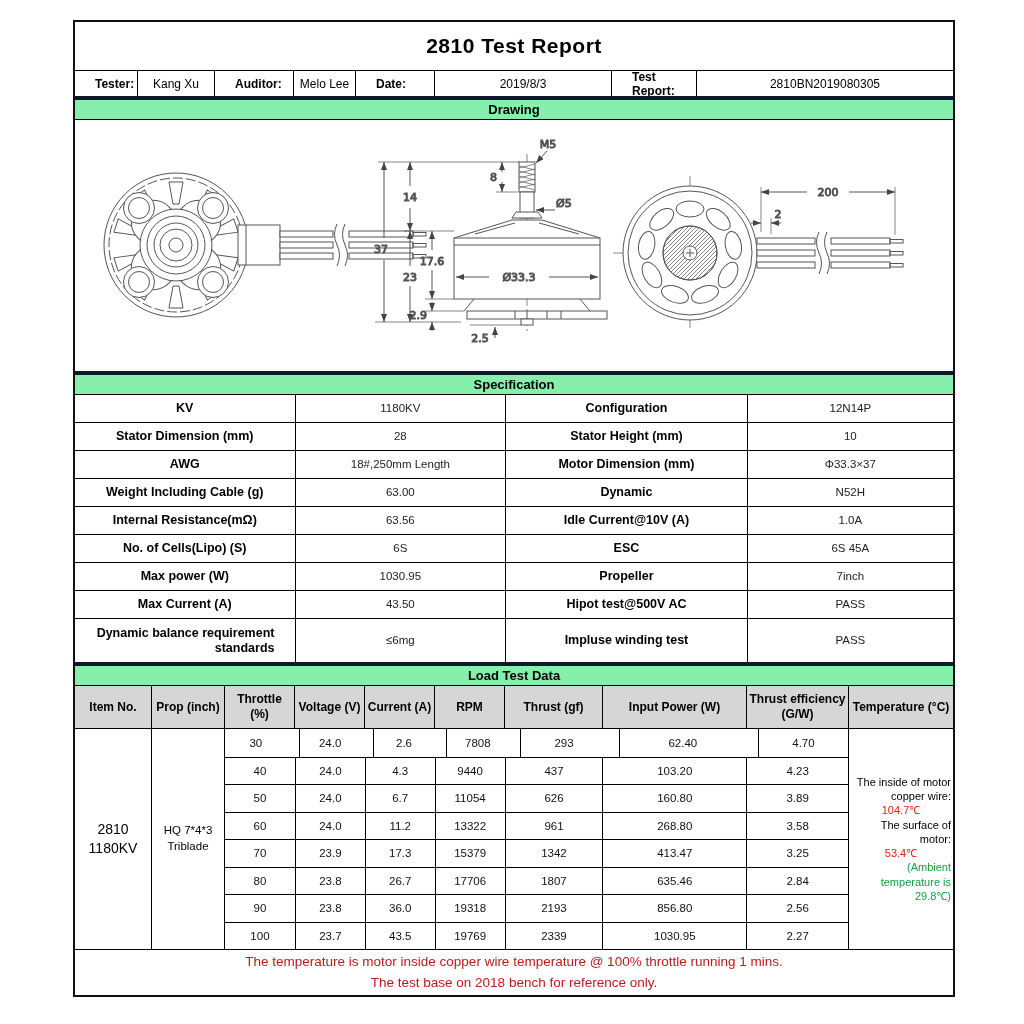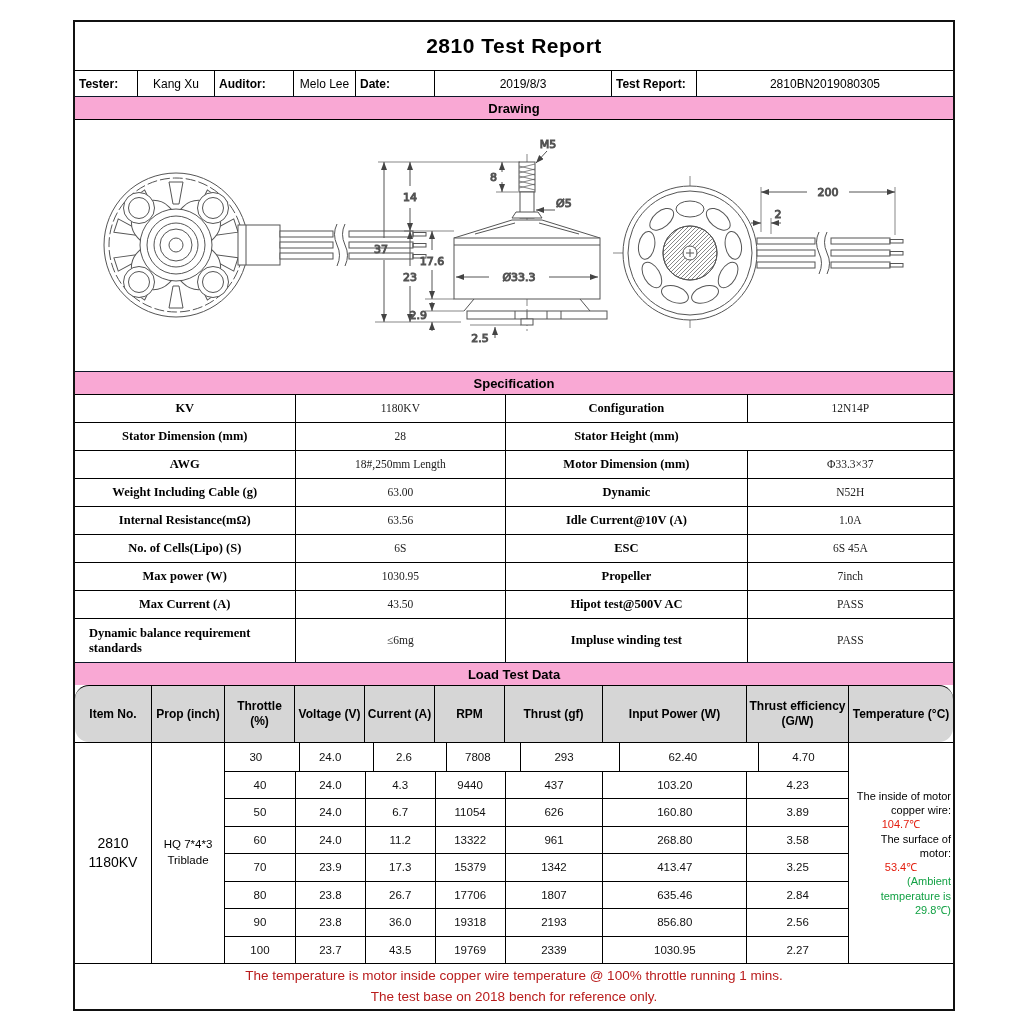--- a/index.html
+++ b/index.html
@@ -7,41 +7,41 @@
   .page{position:absolute;left:73px;top:20px;width:882px;}
   .report{border:2px solid #111;background:#fff;}
   *{box-sizing:border-box;}
 
   .title-row{height:48px;display:flex;align-items:center;justify-content:center;
              font-size:21px;font-weight:bold;letter-spacing:.5px;}
 
   .info-row{display:flex;border-top:1px solid #000;height:26px;font-size:12px;}
   .info-cell{border-left:1px solid #000;display:flex;align-items:center;justify-content:center;overflow:hidden;}
   .info-cell:first-child{border-left:none;}
-  .info-label{justify-content:flex-start;padding-left:4px;font-weight:bold;}
+  .info-label{justify-content:flex-start;padding-left:20px;font-weight:bold;}
   .w1{width:62px}.w2{width:77px}.w3{width:79px}.w4{width:62px}.w5{width:79px}.w6{width:177px}.w7{width:85px}.w8{flex:1}
 
-  .banner{height:23px;background:#f9a8d4;border-top:1px solid #0f172a;display:flex;
+  .banner{height:23px;background:#86efac;border-top:4px solid #0f172a;display:flex;
           align-items:center;justify-content:center;font-size:13px;font-weight:bold;}
 
   .drawing-area{border-top:1px solid #000;height:252px;overflow:hidden;background:#fff;}
   .drawing-area svg{display:block;}
   .dim{font-size:11px;fill:#333;font-family:"DejaVu Sans",sans-serif;}
 
   .spec-row{display:flex;border-top:1px solid #000;height:28px;}
   .spec-row.tall{height:44px;}
   .spec-cell{border-left:1px solid #000;display:flex;align-items:center;justify-content:center;
-             text-align:left;line-height:1.2;padding:1px 14px;font-family:Liberation Serif, serif;}
+             text-align:right;line-height:1.2;padding:1px 20px;}
   .spec-cell:first-child{border-left:none;}
   .spec-label{width:25%;font-weight:bold;font-size:12.5px;}
   .spec-value{width:24%;font-size:11.5px;color:#222;}
   .spec-label2{width:27.5%;font-weight:bold;font-size:12.5px;}
   .spec-value2{width:23.5%;font-size:11.5px;color:#222;}
 
-  .load-header{display:flex;border-top:1px solid #000;height:57px;background:#D6D6D6;border-radius:14px;}
+  .load-header{display:flex;border-top:1px solid #000;height:43px;background:#D6D6D6;}
   .lh-cell{border-left:1px solid #000;display:flex;align-items:center;justify-content:center;
            text-align:center;font-weight:bold;font-size:12px;line-height:1.25;padding:2px;}
   .lh-cell:first-child{border-left:none;}
   .c-item{width:76px}.c-prop{width:73px}.c-thr{width:70px}.c-volt{width:70px}.c-cur{width:70px}
   .c-rpm{width:70px}.c-thrust{width:98px}.c-power{width:144px}.c-eff{width:102px}.c-temp{flex:1}
 
   .load-body{display:flex;border-top:1px solid #000;}
   .merge-cell{display:flex;flex-direction:column;align-items:center;justify-content:center;
               text-align:right;font-size:13px;line-height:1.35;}
   .col-item{width:76px;}
@@ -261,20 +261,21 @@
       <div class="spec-row">
         <div class="spec-cell spec-label">KV</div>
         <div class="spec-cell spec-value">1180KV</div>
         <div class="spec-cell spec-label2">Configuration</div>
         <div class="spec-cell spec-value2">12N14P</div>
       </div>
       <div class="spec-row">
         <div class="spec-cell spec-label">Stator Dimension (mm)</div>
         <div class="spec-cell spec-value">28</div>
         <div class="spec-cell spec-label2">Stator Height (mm)</div>
+        <div class="spec-cell spec-value2">10</div>
       </div>
       <div class="spec-row">
         <div class="spec-cell spec-label">AWG</div>
         <div class="spec-cell spec-value">18#,250mm Length</div>
         <div class="spec-cell spec-label2">Motor Dimension (mm)</div>
         <div class="spec-cell spec-value2">Φ33.3×37</div>
       </div>
       <div class="spec-row">
         <div class="spec-cell spec-label">Weight Including Cable (g)</div>
         <div class="spec-cell spec-value">63.00</div>

